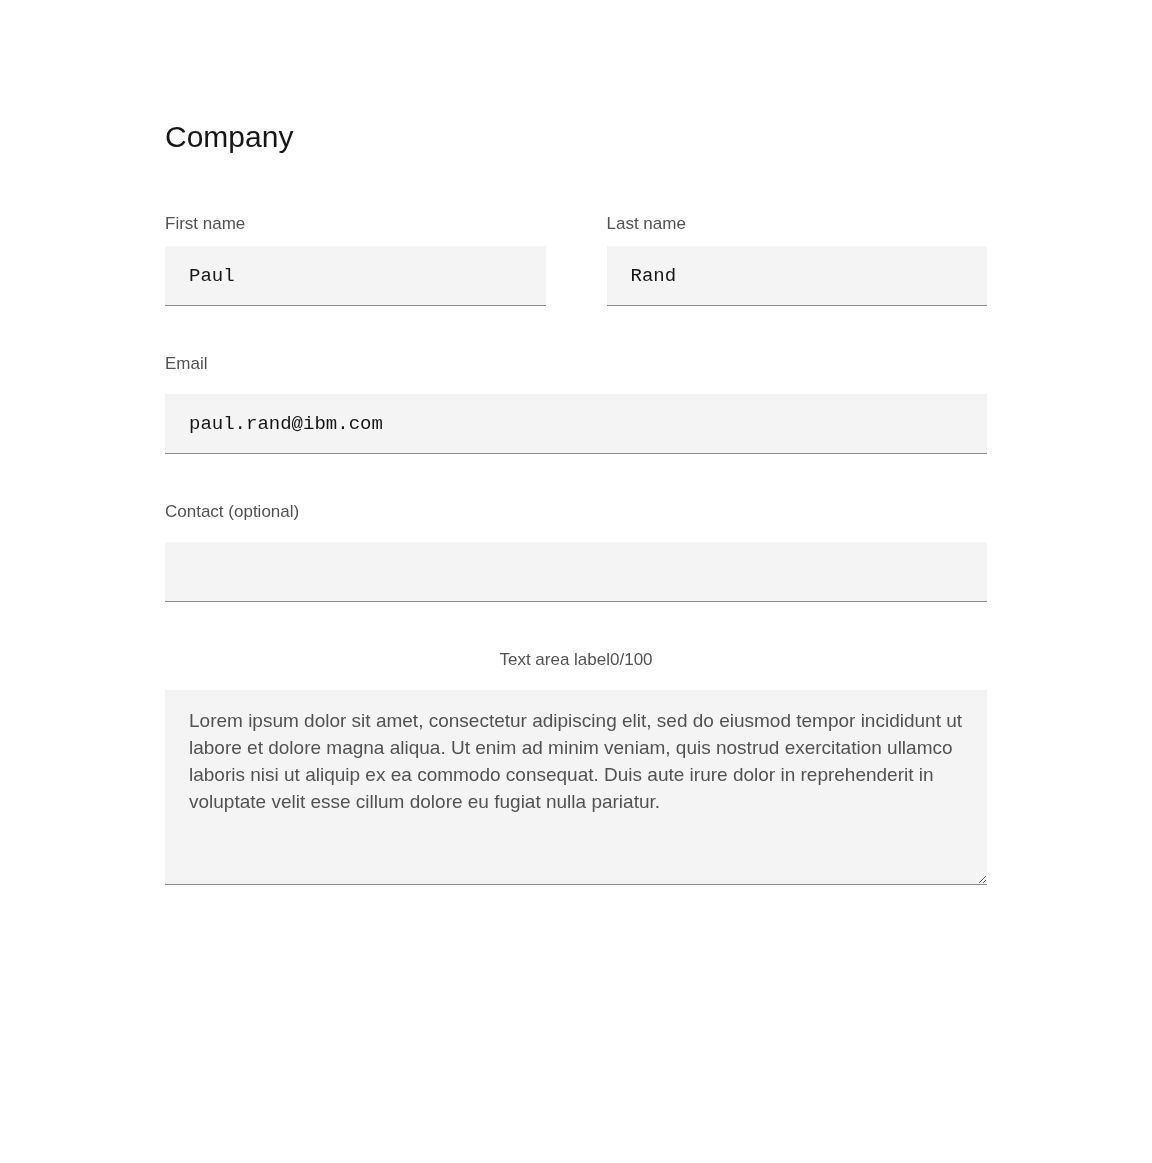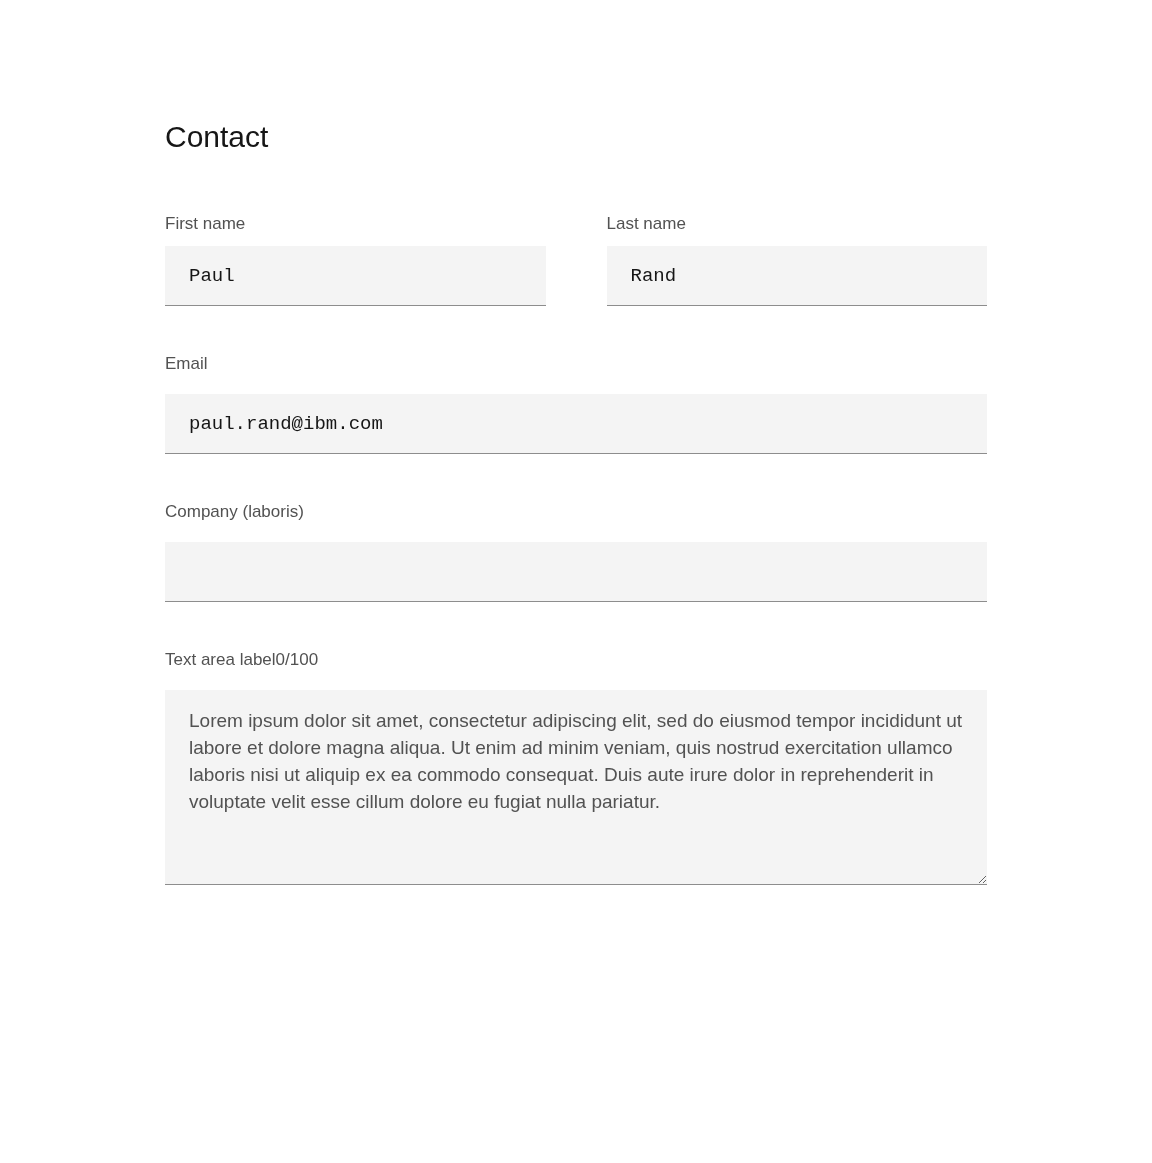--- a/index.html
+++ b/index.html
@@ -31,21 +31,21 @@
   .field.half { flex: 1 1 0; }
   .field.full { width: 100%; margin-bottom: 48px; gap: 8px; }
   .label {
     font-size: 17px;
     color: #525252;
     margin-bottom: 12px;
     font-weight: 400;
   }
   .label-row {
     display: flex;
-    justify-content: flex-start;
+    justify-content: center;
     align-items: baseline;
     margin-bottom: 12px;
   }
   .counter {
     font-size: 17px;
     color: #525252;
   }
   input.text-input {
     height: 60px;
     background: #f4f4f4;
@@ -85,40 +85,40 @@
     cursor: pointer;
     text-align: left;
     margin-top: 46px;
   }
 </style>
 </head>
 <body>
 
 <div class="page">
 
-  <h1 class="title">Contact</h1>
+  <h1 class="title">Company</h1>
 
   <div class="row">
     <div class="field half">
       <label class="label">First name</label>
       <input type="text" class="text-input" value="Paul" style="">
     </div>
     <div class="field half">
       <label class="label">Last name</label>
       <input type="text" class="text-input" value="Rand" style="">
     </div>
   </div>
 
   <div class="field full">
     <label class="label">Email</label>
     <input type="text" class="text-input" value="paul.rand@ibm.com" style="">
   </div>
 
   <div class="field full">
-    <label class="label">Company (laboris)</label>
+    <label class="label">Contact (optional)</label>
     <input type="text" class="text-input" value="" style="">
   </div>
 
   <div class="field full">
     <div class="label-row">
       <label class="label" style="margin-bottom:0">Text area label</label>
       <span class="counter">0/100</span>
     </div>
     <textarea class="text-area" style="">Lorem ipsum dolor sit amet, consectetur adipiscing elit, sed do eiusmod tempor incididunt ut labore et dolore magna aliqua. Ut enim ad minim veniam, quis nostrud exercitation ullamco laboris nisi ut aliquip ex ea commodo consequat. Duis aute irure dolor in reprehenderit in voluptate velit esse cillum dolore eu fugiat nulla pariatur.</textarea>
   </div>

